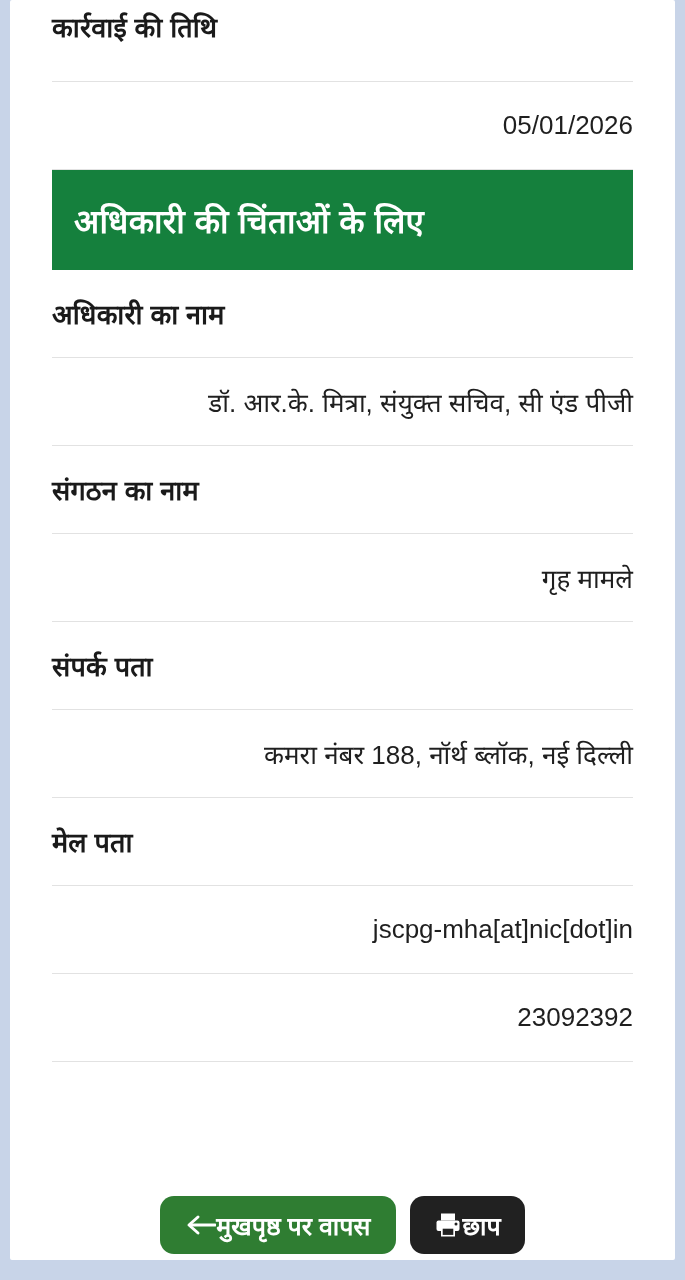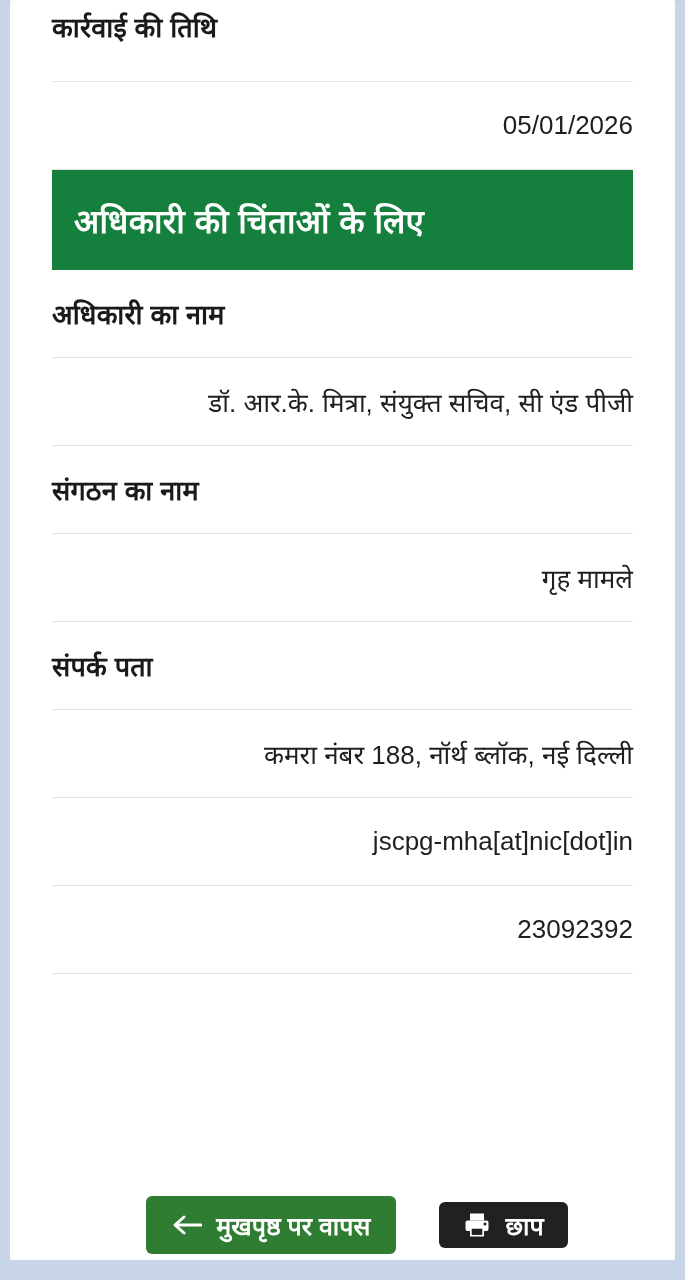--- a/index.html
+++ b/index.html
@@ -79,40 +79,38 @@
     top: 1196px;
     width: 665px;
     display: flex;
     justify-content: center;
     align-items: center;
     gap: 14px;
   }
   .btn {
     display: inline-flex;
     align-items: center;
-    gap: 14px;
     border: none;
-    border-radius: 6px;
+    border-radius: 14px;
     font-family: "Liberation Sans", sans-serif;
     font-size: 25px;
     font-weight: bold;
     cursor: pointer;
     box-sizing: border-box;
-    margin-left: 29px;
   }
   .btn-home {
     background: #2f7d32;
     color: #ffffff;
     height: 58px;
     padding: 0 26px;
   }
   .btn-print {
     background: #212121;
     color: #ffffff;
-    height: 46px;
+    height: 58px;
     padding: 0 24px;
   }
   .icon {
     display: inline-flex;
     align-items: center;
     justify-content: center;
     line-height: 1;
   }
   .icon svg { display: block; }
   .arrow-icon { width: 30px; height: 24px; }
@@ -153,20 +151,23 @@
         <span>गृह मामले</span>
       </div>
 
       <div class="row row-label">
         <span>संपर्क पता</span>
       </div>
       <div class="row row-value">
         <span>कमरा नंबर 188, नॉर्थ ब्लॉक, नई दिल्ली</span>
       </div>
 
+      <div class="row row-label">
+        <span>मेल पता</span>
+      </div>
       <div class="row row-value">
         <span>jscpg-mha[at]nic[dot]in</span>
       </div>
 
       <div class="row row-value">
         <span>23092392</span>
       </div>
 
     </div>
 

